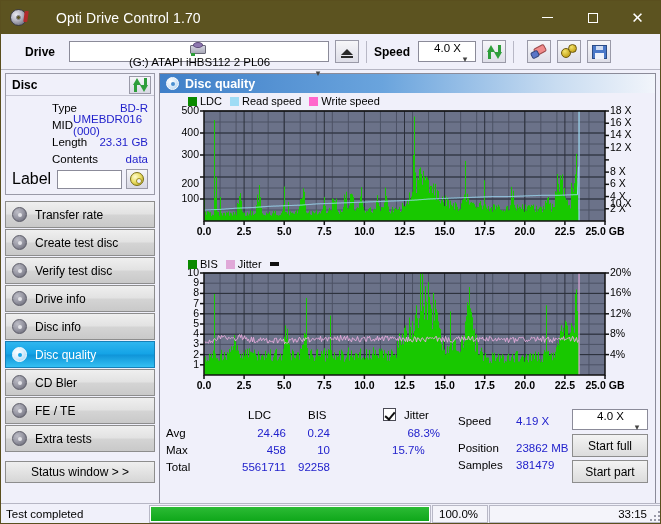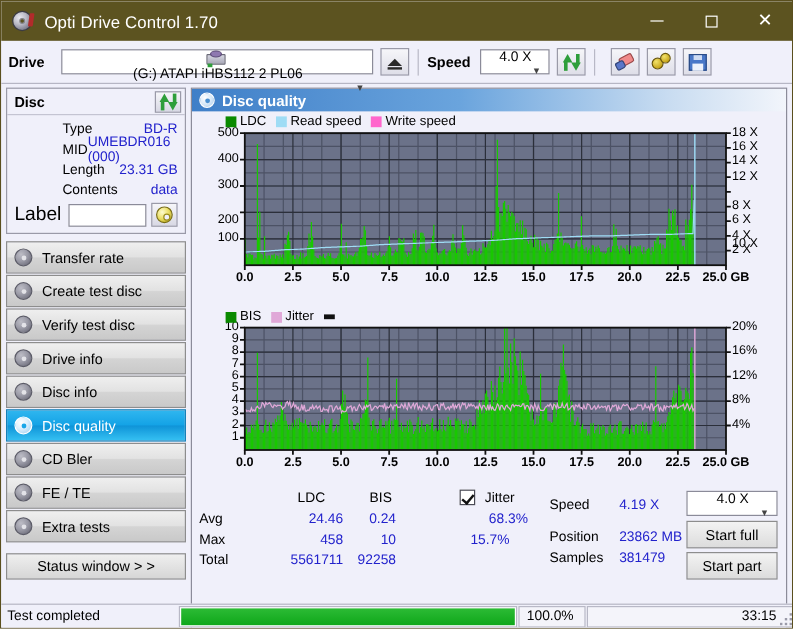--- a/index.html
+++ b/index.html
@@ -19,20 +19,21 @@
   }
 
   
   .titlebar {
     height: 33px;
     background: #5c5320;
     display: flex;
     align-items: center;
     padding-left: 8px;
     position: relative;
+    gap: 19px;
   }
   .app-icon {
     width: 20px; height: 20px;
     position: relative;
     flex: 0 0 auto;
     margin-right: 8px;
   }
   .app-icon .disc {
     position: absolute; left: 1px; top: 1px;
     width: 17px; height: 17px;
@@ -81,21 +82,21 @@
     color: #000;
     border-bottom: 1px solid #f0f0fa;
   }
   .menu-item { padding: 2px 10px 2px 6px; cursor: default; }
 
   
   .drivebar {
     height: 36px;
     background: #f0f0fa;
     display: flex; align-items: center;
-    padding: 0 6px;
+    padding: 0 24px;
     border-bottom: 1px solid #b6b6c4;
   }
   .lbl-bold { font-size: 12px; font-weight: bold; color: #000; }
   .combo {
     height: 21px;
     background: #ffffff;
     border: 1px solid #8b8b99;
     display: flex; align-items: center;
     font-size: 11.5px;
     padding: 0 2px 0 3px;

